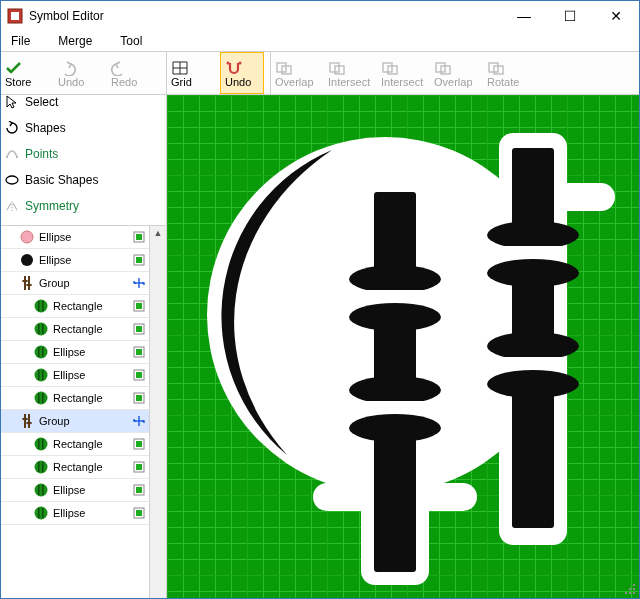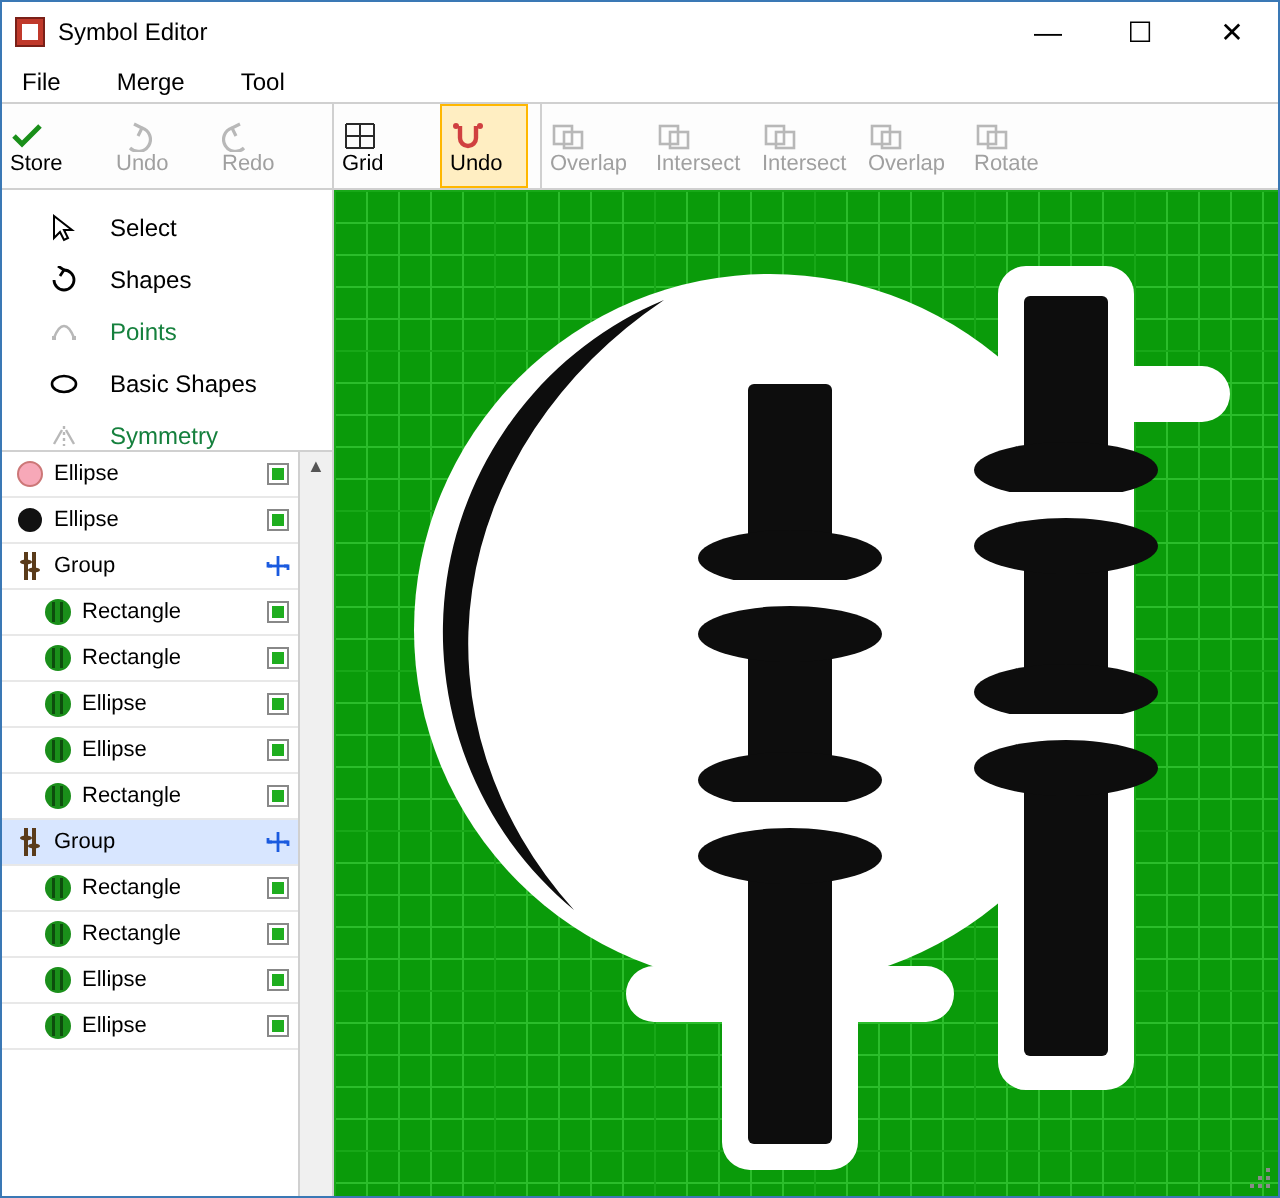--- a/index.html
+++ b/index.html
@@ -14,26 +14,26 @@
 .toolbar{height:42px;display:flex;border-top:1px solid #d0d0d0;border-bottom:1px solid #d0d0d0;background:#fdfdfd}
 .tbtn{min-width:44px;padding:2px 4px;display:flex;flex-direction:column;align-items:flex-start;justify-content:center;gap:0px;border-right:1px solid transparent;font-size:11px}
 .tsep{width:6px;border-right:1px solid #d0d0d0}
 .tbtn.disabled{color:#a0a0a0}
 .tbtn.active{background:#ffeec2;border:1px solid #ffb700;box-sizing:border-box}
 .tbtn .ti{width:18px;height:18px;display:flex;align-items:center;justify-content:center}
 .tbtn .tl{line-height:1}
 .body{flex:1;display:flex;min-height:0}
 .left{width:165px;display:flex;flex-direction:column;border-right:1px solid #d0d0d0}
 .toolpanel{display:flex;flex-direction:column;border-bottom:1px solid #d0d0d0}
-.toolrow{height:26px;display:flex;align-items:flex-end;gap:16px;padding:0 24px}
+.toolrow{height:26px;display:flex;align-items:flex-start;gap:6px;padding:0 4px}
 .toolrow.disabled{color:#15803d}
 .toolrow .ri{width:14px;display:flex;align-items:center;justify-content:center}
 .tree{flex:1;overflow:hidden;display:flex}
 .tlist{flex:1;overflow:hidden}
-.trow{height:22px;display:flex;align-items:center;border-bottom:1px solid #e8e8e8;padding-left:2px;gap:4px;position:relative}
+.trow{height:22px;display:flex;align-items:center;border-bottom:1px solid #e8e8e8;padding-left:14px;gap:4px;position:relative}
 .trow.sel{background:#d8e6ff}
 .trow .shape-ic{width:16px;height:16px;display:flex;align-items:center;justify-content:center}
 .trow .badge{position:absolute;right:4px;width:12px;height:12px}
 .trow .lbl{font-size:11px}
 .ind{display:inline-block}
 .scroll{width:16px;background:#f0f0f0;border-left:1px solid #d0d0d0;display:flex;flex-direction:column;align-items:center;padding-top:2px}
 .scroll-up,.scroll-dn{font-size:9px;color:#555}
 .canvas{flex:1;background:#0a9b0a;position:relative}
 .grid{position:absolute;inset:0;background-image:linear-gradient(#18a818 1px,transparent 1px),linear-gradient(90deg,#18a818 1px,transparent 1px),linear-gradient(#2bbd2b 1px,transparent 1px),linear-gradient(90deg,#2bbd2b 1px,transparent 1px);background-size:80px 80px,80px 80px,16px 16px,16px 16px}
 .art{position:absolute;inset:0}

